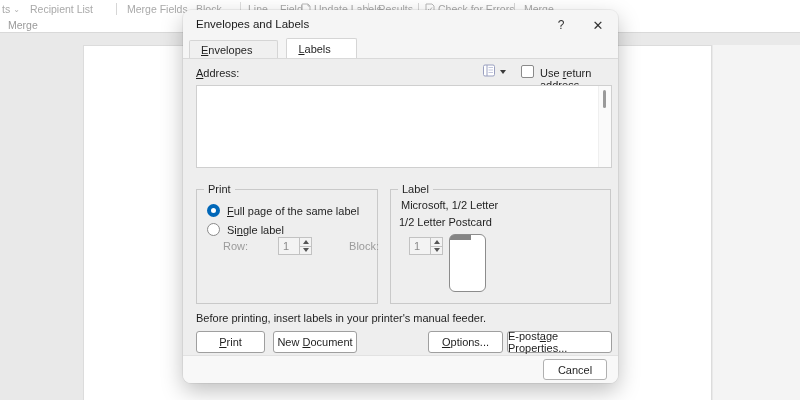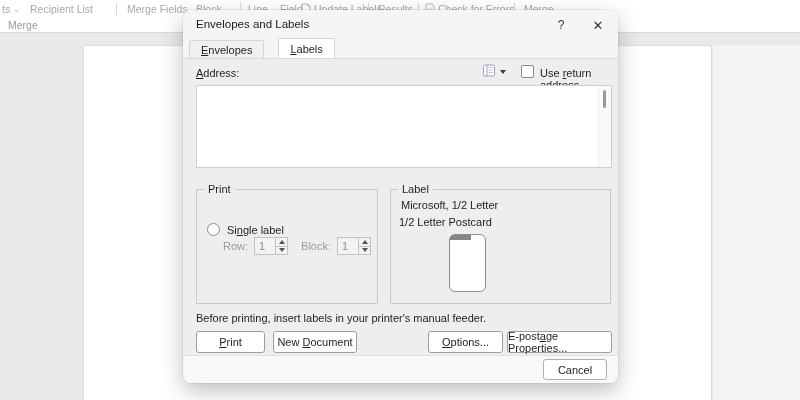--- a/index.html
+++ b/index.html
@@ -30,23 +30,23 @@
     box-shadow:0 8px 22px rgba(0,0,0,0.25), 0 0 0 1px rgba(0,0,0,0.05);
     font-size:11px; color:#1f1f1f; }
   .dlg-title { position:absolute; left:13px; top:8px; font-size:11.5px; color:#1a1a1a; }
   .dlg-help, .dlg-close { position:absolute; top:5px; width:20px; height:20px;
     display:flex; align-items:center; justify-content:center;
     font-size:12px; color:#333; cursor:default; }
   .dlg-help { left:368px; }
   .dlg-close { left:405px; font-size:13px; }
 
   .tabs { position:absolute; left:6px; top:30px; height:18px; display:flex; align-items:flex-end; }
-  .tab { height:18px; padding:3px 11px 0 11px; font-size:11px; color:#1f1f1f;
+  .tab { height:18px; padding:3px 25px 0 11px; font-size:11px; color:#1f1f1f;
     background:#f0f0f0; border:1px solid #d5d5d5; border-bottom:none;
-    border-radius:2px 2px 0 0; margin-right:14px; position:relative; }
+    border-radius:2px 2px 0 0; margin-right:8px; position:relative; }
   .tab.active { height:20px; background:#ffffff; z-index:3; padding-top:4px; }
 
   .panel { position:absolute; left:0; top:48px; width:435px; height:297px;
     background:#eeeeee; border-top:1px solid #d9d9d9; z-index:2; }
 
   .u { text-decoration:underline; }
   .lbl i { font-style:normal; }
 
   .addr-label { position:absolute; left:13px; top:8px; }
   .book-btn { position:absolute; left:299px; top:4px; width:32px; height:17px;
@@ -68,21 +68,21 @@
   .group-title { position:absolute; top:-7px; left:7px; background:#eeeeee;
     padding:0 4px; font-size:11px; color:#1f1f1f; }
   .print-group { left:13px; top:130px; width:182px; height:115px; }
   .label-group { left:207px; top:130px; width:221px; height:115px; }
 
   .radio-row { position:absolute; left:10px; display:flex; align-items:center; gap:7px; }
   .radio { width:13px; height:13px; border-radius:50%; background:#ffffff;
     border:1px solid #8a8a8a; flex:0 0 auto; }
   .radio.on { border:4px solid #0067b8; }
   .spin-row { position:absolute; left:26px; top:47px; display:flex; align-items:center;
-    color:#9b9b9b; }
+    color:#9b9b9b;gap:24px; }
   .spin-row .sp-label { margin-right:6px; }
   .spinner { width:34px; height:18px; background:#f3f3f3; border:1px solid #c2c2c2;
     display:flex; margin-right:13px; }
   .spin-val { flex:1; font-size:11px; color:#8a8a8a; padding:2px 0 0 4px; }
   .spin-btns { width:12px; border-left:1px solid #c2c2c2; display:flex; flex-direction:column; }
   .spin-btns div { flex:1; display:flex; align-items:center; justify-content:center; }
   .spin-btns div:first-child { border-bottom:1px solid #c2c2c2; }
   .tri-up-s { width:0; height:0; border-left:3px solid transparent;
     border-right:3px solid transparent; border-bottom:4px solid #555; }
   .tri-down-s { width:0; height:0; border-left:3px solid transparent;
@@ -184,20 +184,24 @@
 
       <div class="addr-box">
         <span></span>
         <div class="sb-track">
           <div class="sb-thumb"></div>
         </div>
       </div>
 
       <div class="group print-group">
         <span class="group-title">Print</span>
+        <div class="radio-row" style="top:14px">
+          <span class="radio on"></span>
+          <span class="lbl"><i></i><i class="u">F</i><i>ull page of the same label</i></span>
+        </div>
         <div class="radio-row" style="top:33px">
           <span class="radio"></span>
           <span class="lbl"><i>Si</i><i class="u">n</i><i>gle label</i></span>
         </div>
         <div class="spin-row">
           <span class="sp-label">Row:</span>
           <div class="spinner">
             <div class="spin-val">1</div>
             <div class="spin-btns">
               <div>

